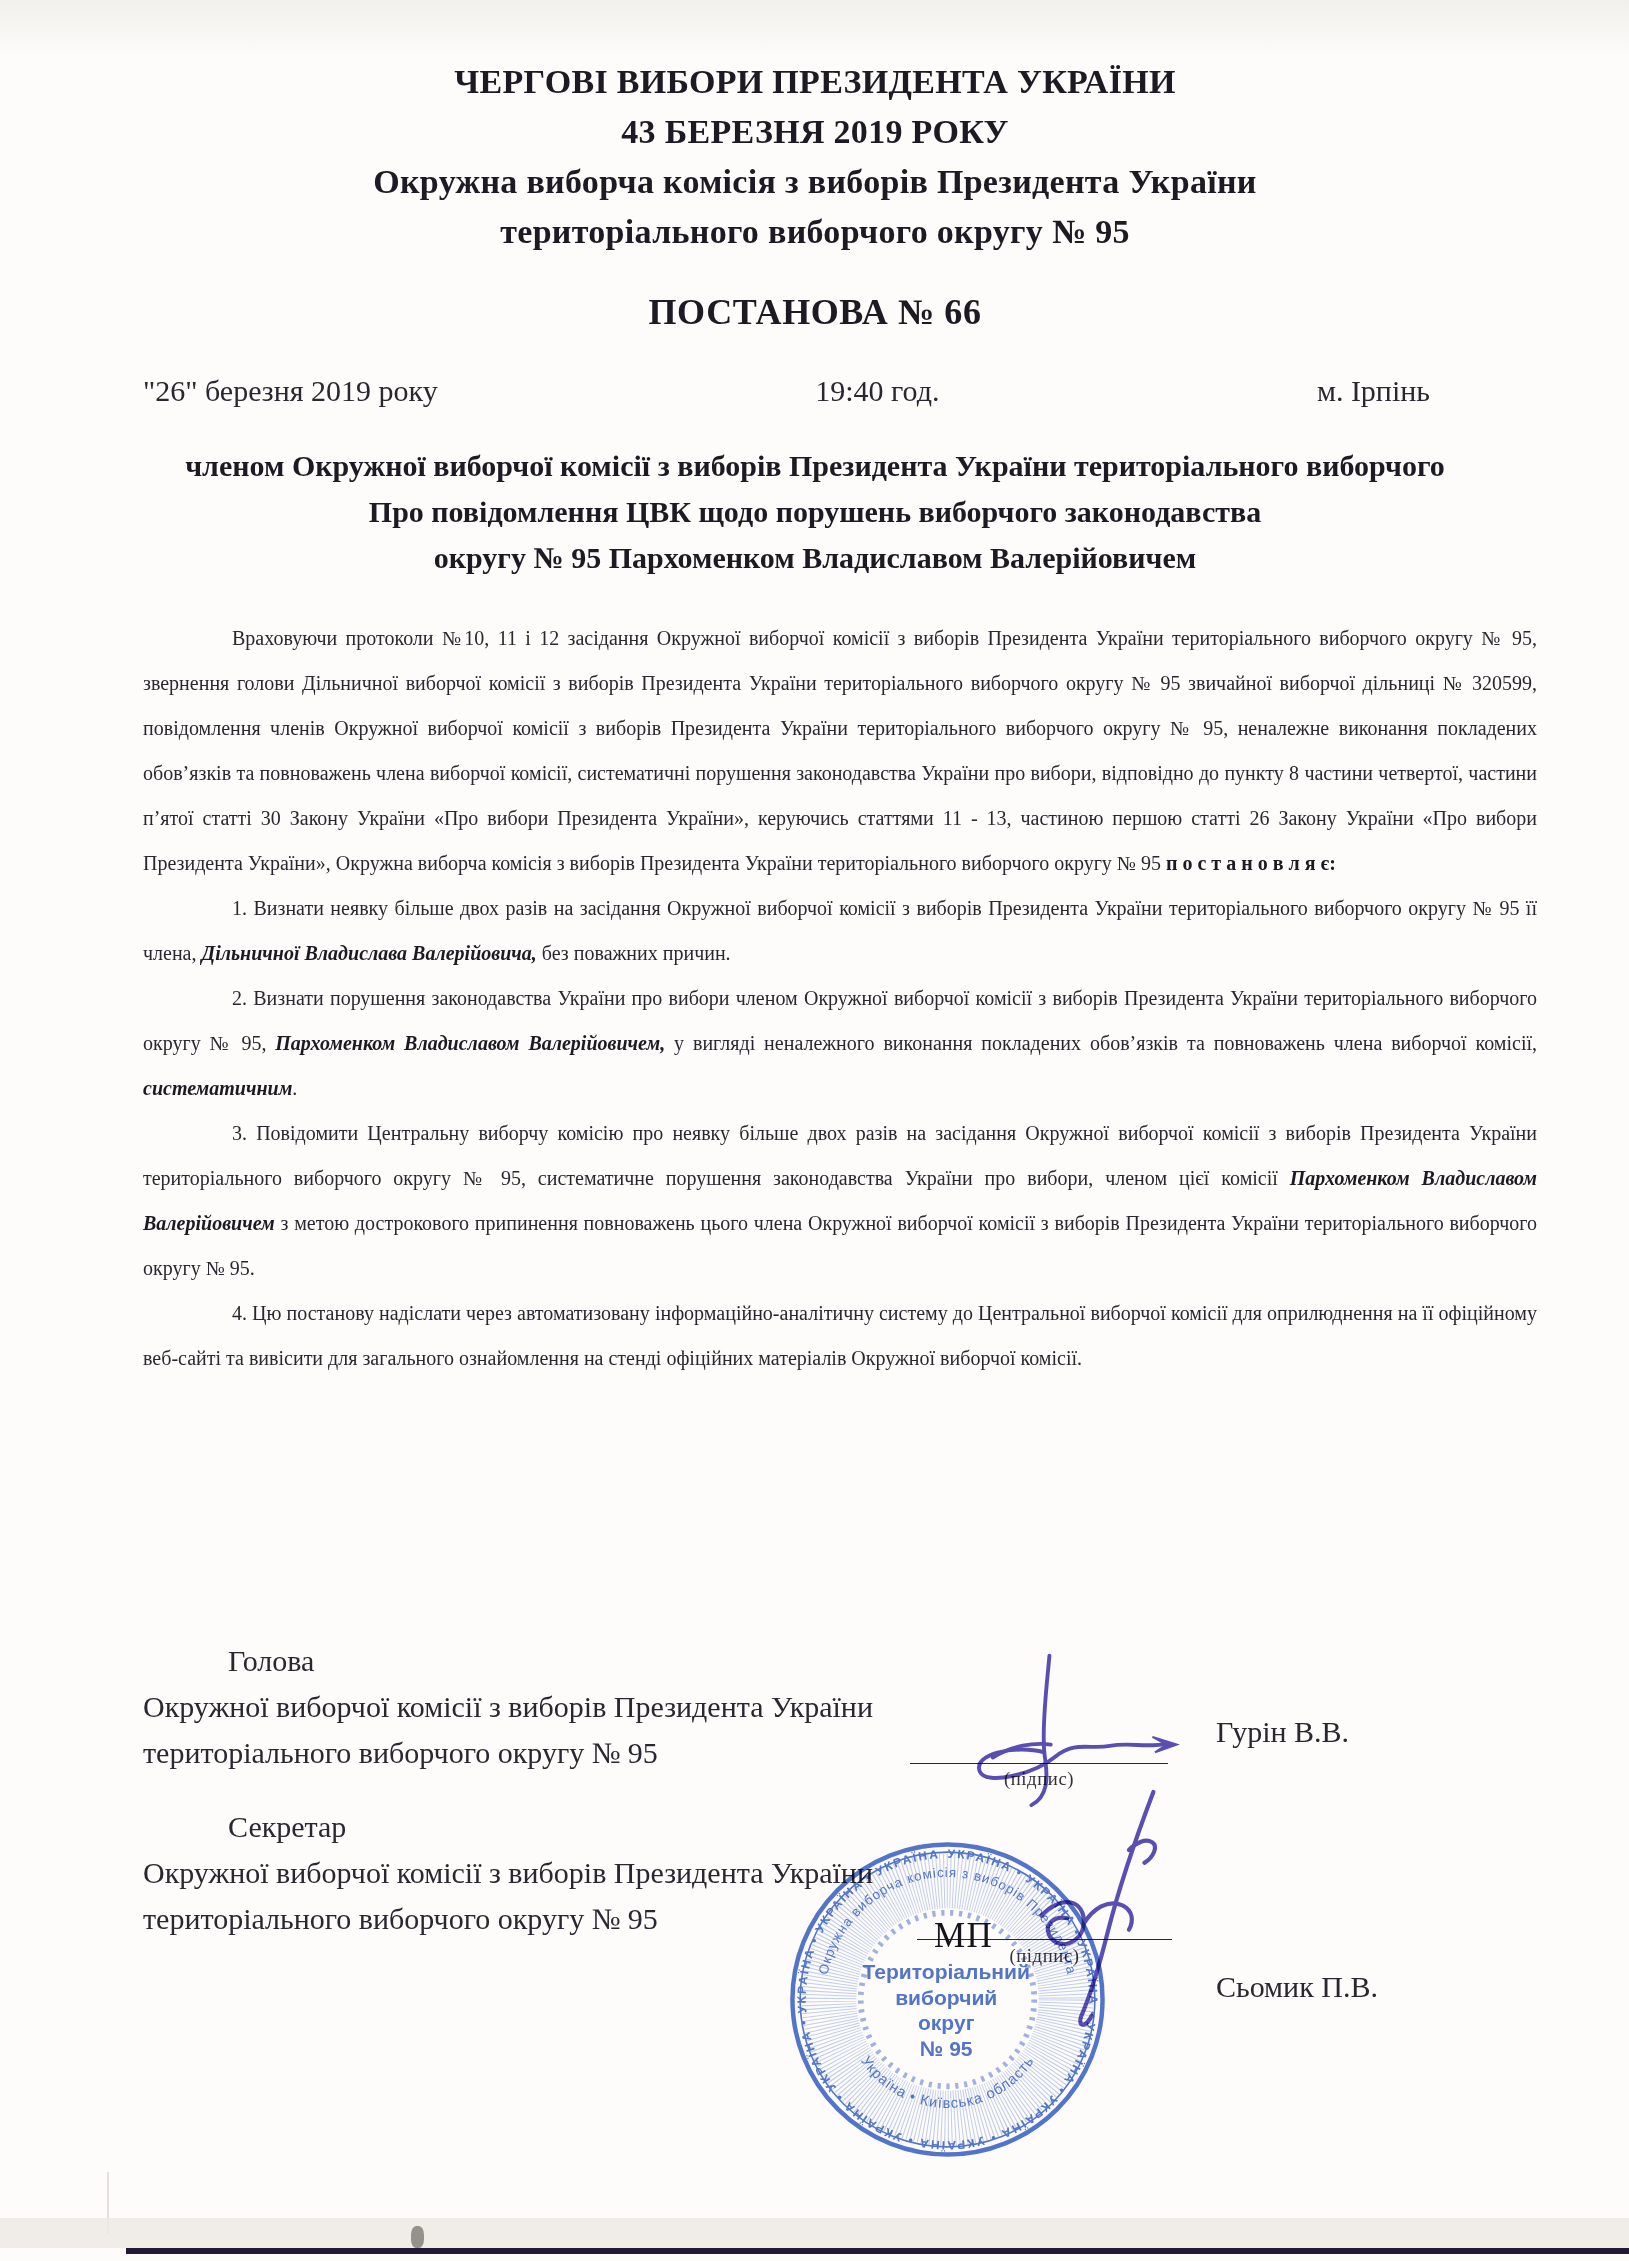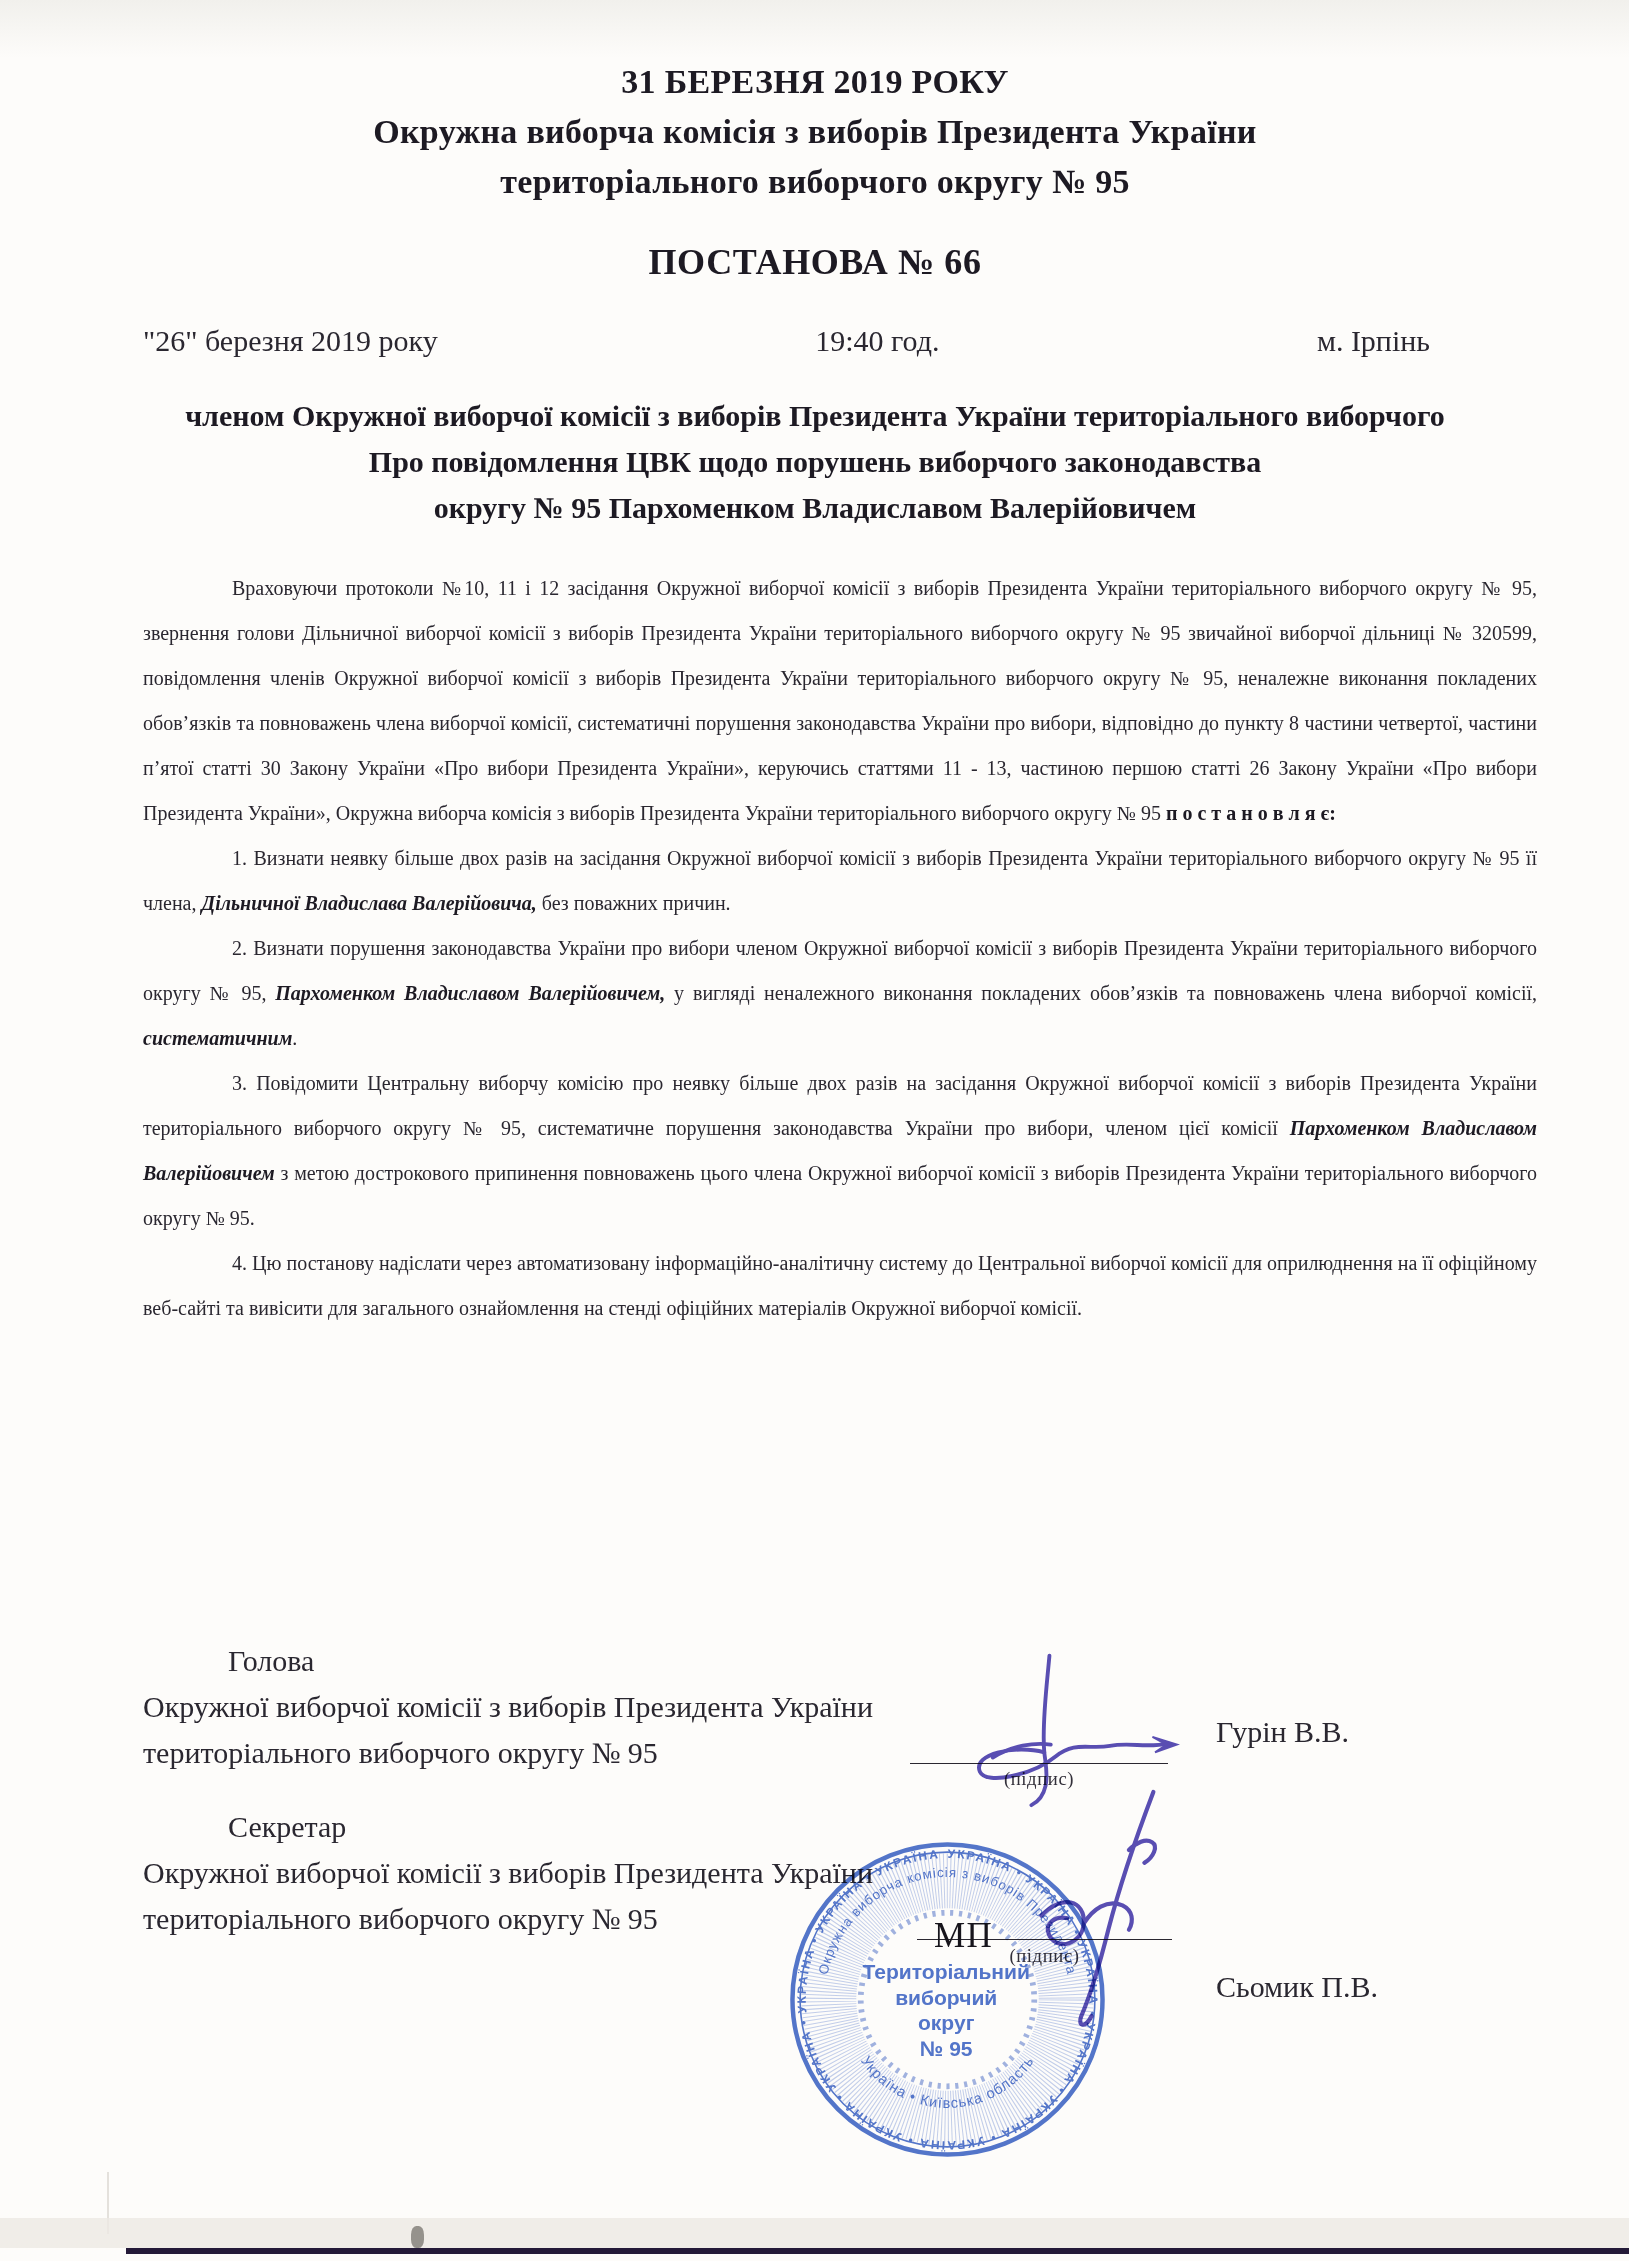--- a/index.html
+++ b/index.html
@@ -43,21 +43,22 @@
   .scan-line{ background:#241a38;}
   .scan-smudge{ background:#4a4740; opacity:.55; border-radius:40%;}
   .fold{ width:1.9px; background:#d8d5cf; opacity:.7;}
 </style>
 </head>
 <body>
 
 <div class="page">
 
   <div class="header-block">
-    <div>31 БЕРЕЗНЯ 2019 РОКУ</div>
+    <div>ЧЕРГОВІ ВИБОРИ ПРЕЗИДЕНТА УКРАЇНИ</div>
+    <div>43 БЕРЕЗНЯ 2019 РОКУ</div>
     <div>Окружна виборча комісія з виборів Президента України</div>
     <div>територіального виборчого округу № 95</div>
   </div>
 
   <div class="doc-title">ПОСТАНОВА № 66</div>
 
   <div class="dateline">
     <span>"26" березня 2019 року</span>
     <span>19:40 год.</span>
     <span class="place">м. Ірпінь</span>

